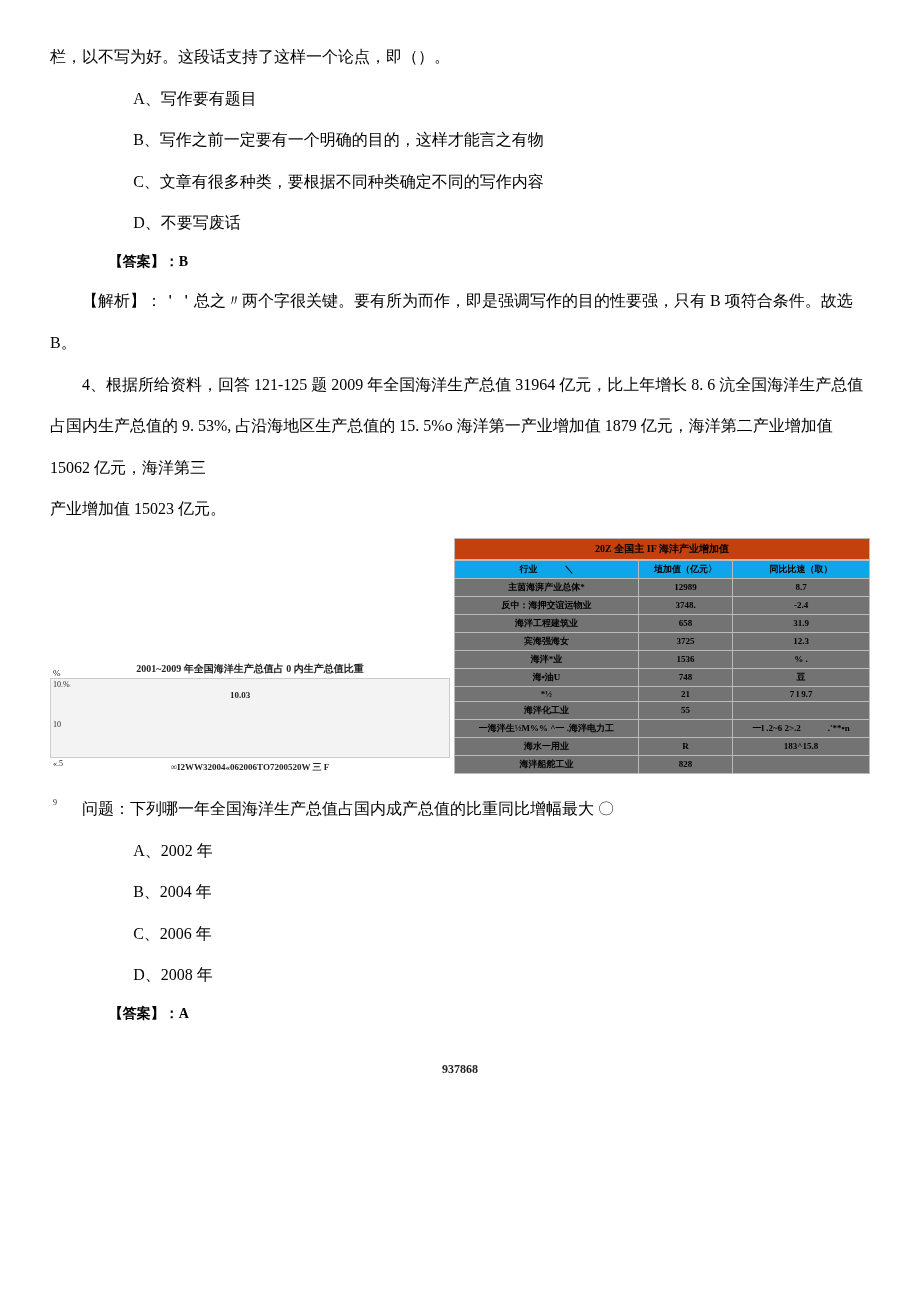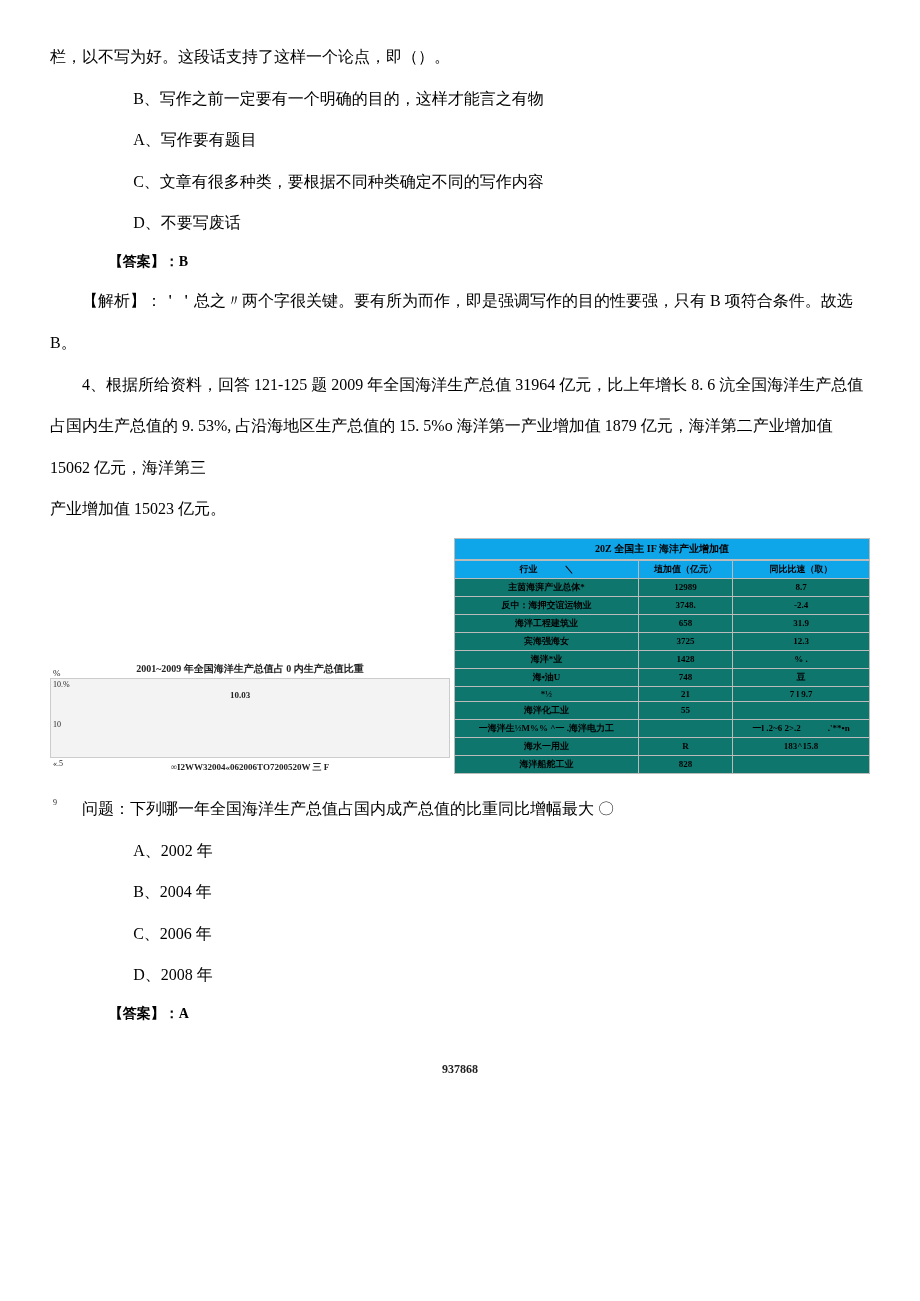--- a/index.html
+++ b/index.html
@@ -82,53 +82,53 @@
   .table-block {
     flex: 1;
     font-size: 9px;
   }
   table.data {
     width: 100%;
     border-collapse: collapse;
     font-size: 9px;
   }
   table.data caption {
-    background: #0ea5e9;
+    background: #c2410c;
     font-weight: bold;
     border: 1px solid #bbb;
     padding: 3px;
     font-size: 10px;
   }
   table.data th, table.data td {
     border: 1px solid #bbb;
     padding: 2px 6px;
     text-align: center;
-    background: #0f766e;
+    background: #737373;
     font-weight: bold;
   }
   table.data th {
     background: #0ea5e9;
   }
   .page-num {
     text-align: center;
     font-size: 12px;
     font-weight: bold;
     color: #222;
     margin-top: 30px;
   }
 </style>
 </head>
 <body>
 
 <div class="page">
 
   <p class="para no-indent">栏，以不写为好。这段话支持了这样一个论点，即（）。</p>
 
+  <p class="option">A、写作要有题目</p>
   <p class="option">B、写作之前一定要有一个明确的目的，这样才能言之有物</p>
-  <p class="option">A、写作要有题目</p>
   <p class="option">C、文章有很多种类，要根据不同种类确定不同的写作内容</p>
   <p class="option">D、不要写废话</p>
 
   <p class="answer">【答案】：B</p>
 
   <p class="para">【解析】：＇＇总之〃两个字很关键。要有所为而作，即是强调写作的目的性要强，只有 B 项符合条件。故选 B。</p>
 
   <p class="para">4、根据所给资料，回答 121-125 题 2009 年全国海洋生产总值 31964 亿元，比上年增长 8. 6 沆全国海洋生产总值占国内生产总值的 9. 53%, 占沿海地区生产总值的 15. 5%o 海洋第一产业增加值 1879 亿元，海洋第二产业增加值 15062 亿元，海洋第三</p>
   <p class="para no-indent">产业增加值 15023 亿元。</p>
 
@@ -180,21 +180,21 @@
               <td>658</td>
               <td>31.9</td>
             </tr>
             <tr>
               <td>宾海强海女</td>
               <td>3725</td>
               <td>12.3</td>
             </tr>
             <tr>
               <td>海泮*业</td>
-              <td>1428</td>
+              <td>1536</td>
               <td>% .</td>
             </tr>
             <tr>
               <td>海•油U</td>
               <td>748</td>
               <td>豆</td>
             </tr>
             <tr>
               <td>*½</td>
               <td>21</td>

